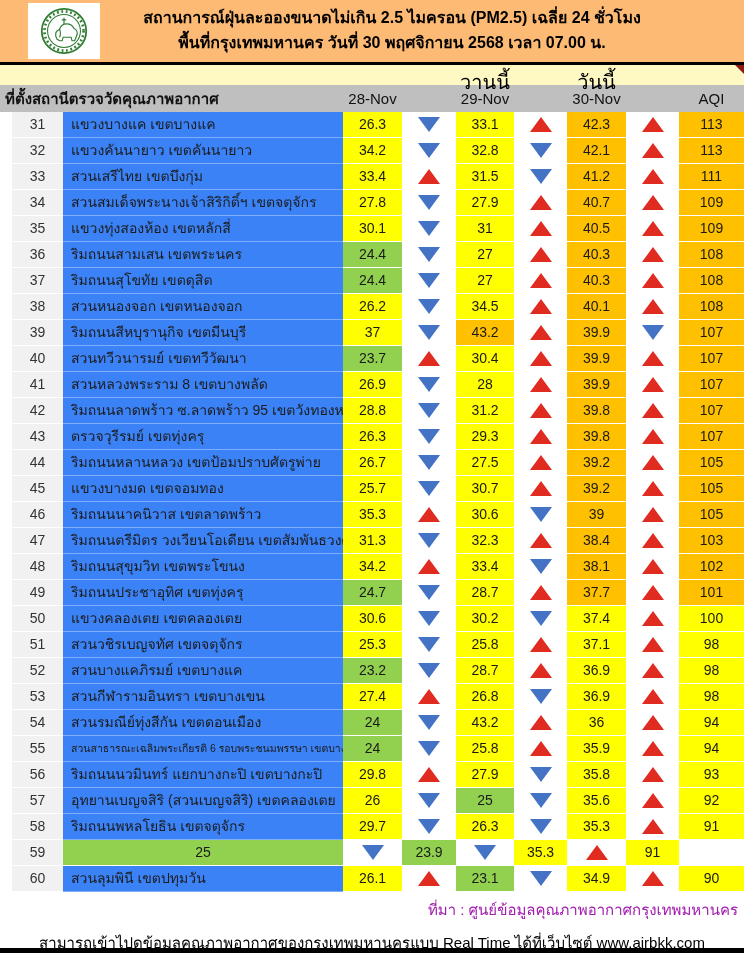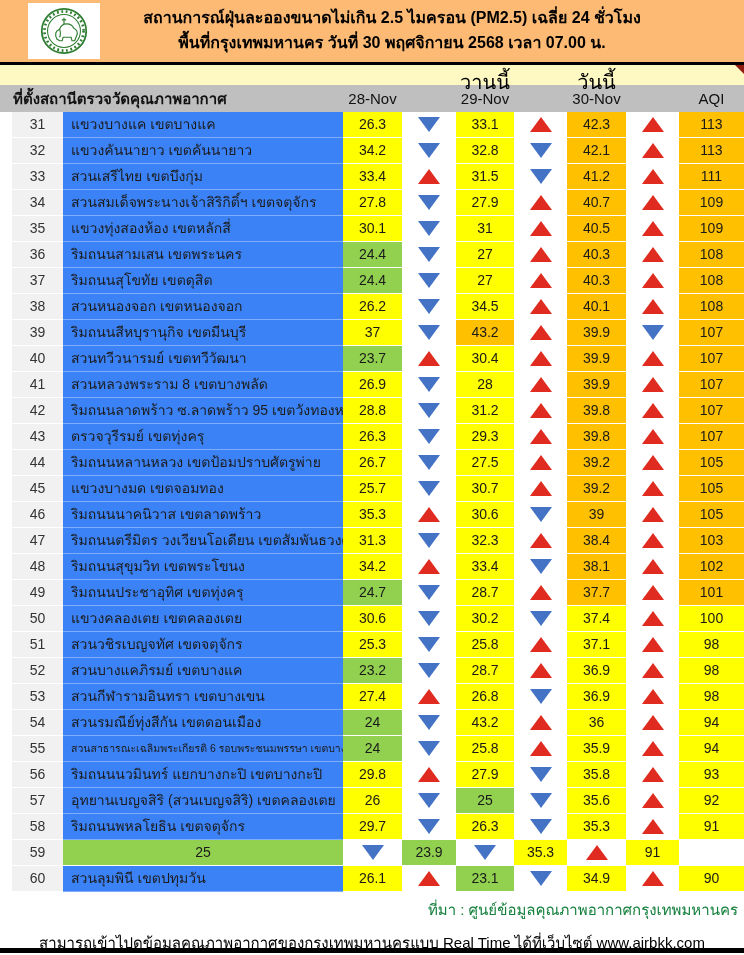--- a/index.html
+++ b/index.html
@@ -20,42 +20,42 @@
   
   .subband{position:relative;height:20px;background:#fef9c3;font-size:20px;color:#000;}
   .lbl-yest{position:absolute;left:456px;width:58px;text-align:center;top:1px;}
   .lbl-today{position:absolute;left:567px;width:59px;text-align:center;top:1px;}
   .corner{position:absolute;right:0;top:0;width:0;height:0;border-top:9px solid #8f1a10;border-left:9px solid transparent;}
   
   .thead{
     display:grid;grid-template-columns:343px 59px 54px 58px 53px 59px 53px 65px;
     height:27px;line-height:27px;background:#bfbfbf;font-size:15px;color:#111;
   }
-  .thead .thn{font-weight:700;padding-left:13px;text-align:left;white-space:nowrap;overflow:hidden;}
+  .thead .thn{font-weight:700;padding-left:5px;text-align:left;white-space:nowrap;overflow:hidden;}
   .thead .thc{text-align:center;}
   
   .row{
     display:grid;grid-template-columns:12px 51px 280px 59px 54px 58px 53px 59px 53px 65px;
     height:26px;font-size:14px;
   }
   .c{box-sizing:border-box;line-height:25px;border-bottom:1px solid #fff;}
   .gut{background:#fff;border-bottom:1px solid #fff;}
   .num{background:#f1f1f1;text-align:center;color:#333;}
   .name{background:#3b82f6;padding-left:8px;white-space:nowrap;overflow:hidden;color:#1c1c1c;border-bottom:1px solid rgba(255,255,255,.35);}
   .name.sm{font-size:10.5px;}
   .val{text-align:center;color:#1a1a1a;}
   .arr{background:#fff;display:flex;align-items:center;justify-content:center;border-bottom:1px solid #fff;}
   .y{background:#ffff00;}
   .g{background:#92d050;}
   .o{background:#ffc000;}
   .tri{width:0;height:0;display:inline-block;}
   .tri.u{border-left:11px solid transparent;border-right:11px solid transparent;border-bottom:15px solid #e02b20;}
   .tri.d{border-left:11px solid transparent;border-right:11px solid transparent;border-top:15px solid #4472c4;}
   
-  .source{margin-top:6px;text-align:right;padding-right:6px;font-size:15px;color:#15803d;}
+  .source{margin-top:6px;text-align:right;padding-right:6px;font-size:15px;color:#a21caf;}
   .website{margin-top:9px;text-align:center;font-size:15px;color:#000;}
   .bottom-bar{position:absolute;left:0;right:0;bottom:2px;height:5px;background:#000;}
 </style>
 </head>
 <body>
 
 <div class="page">
 
   <div class="hdr">
     <div class="logo-box">

